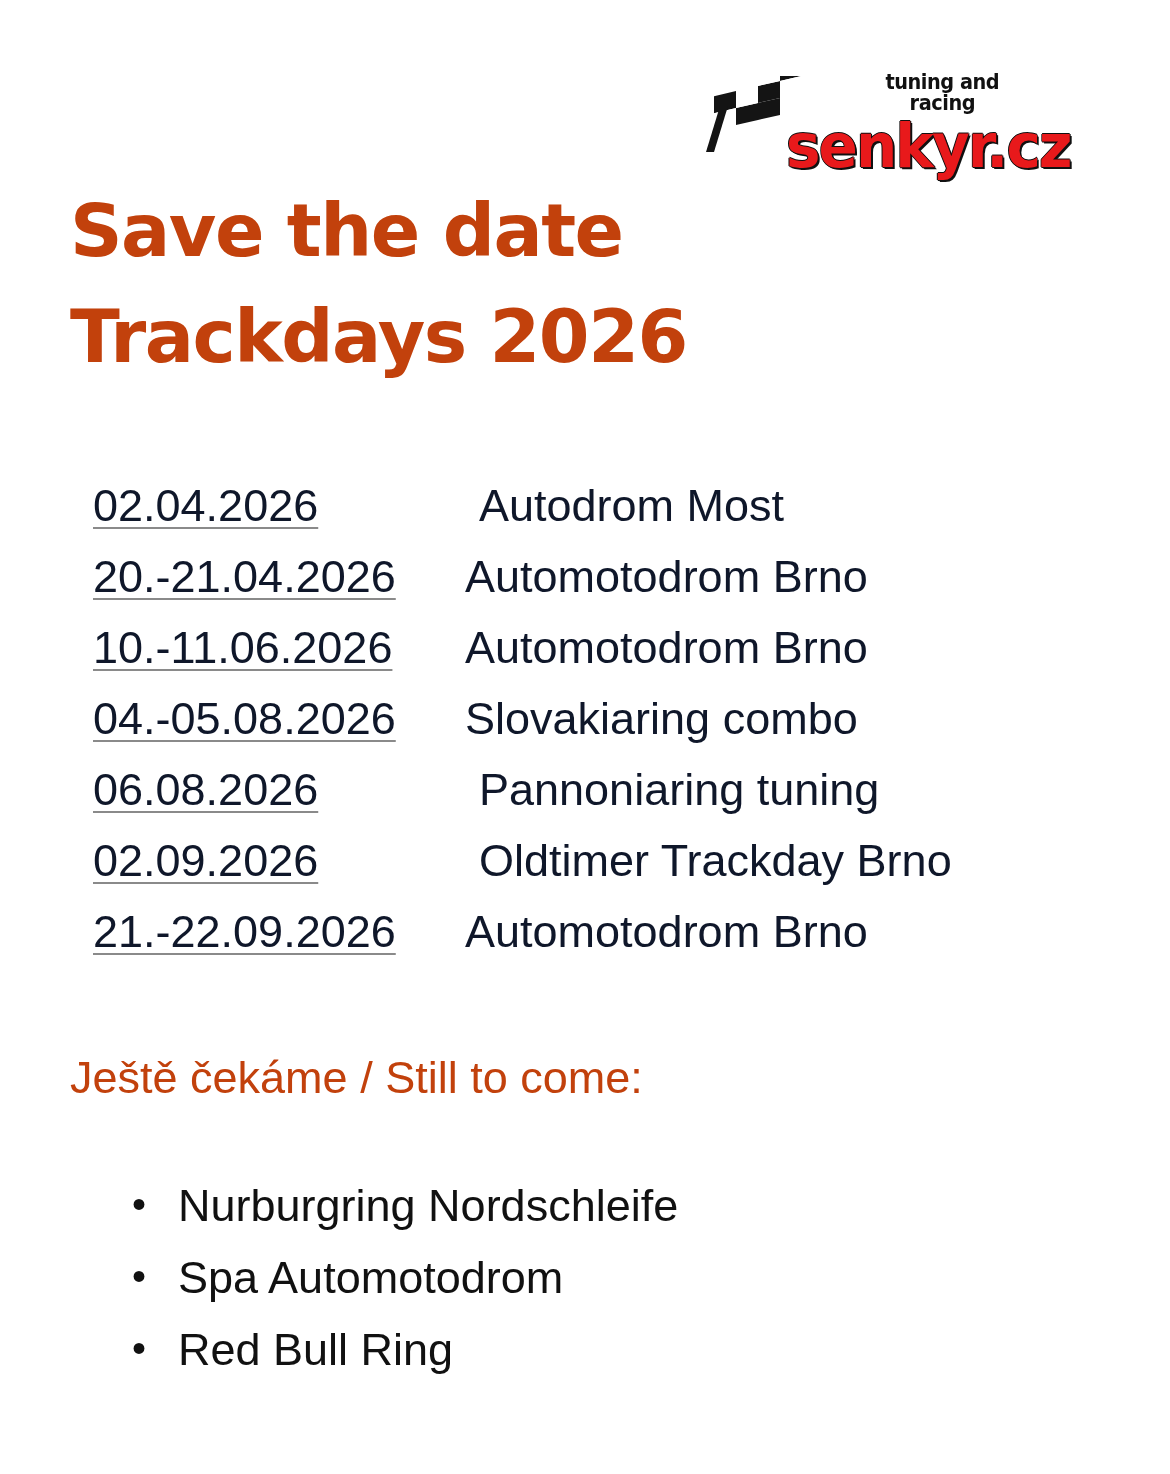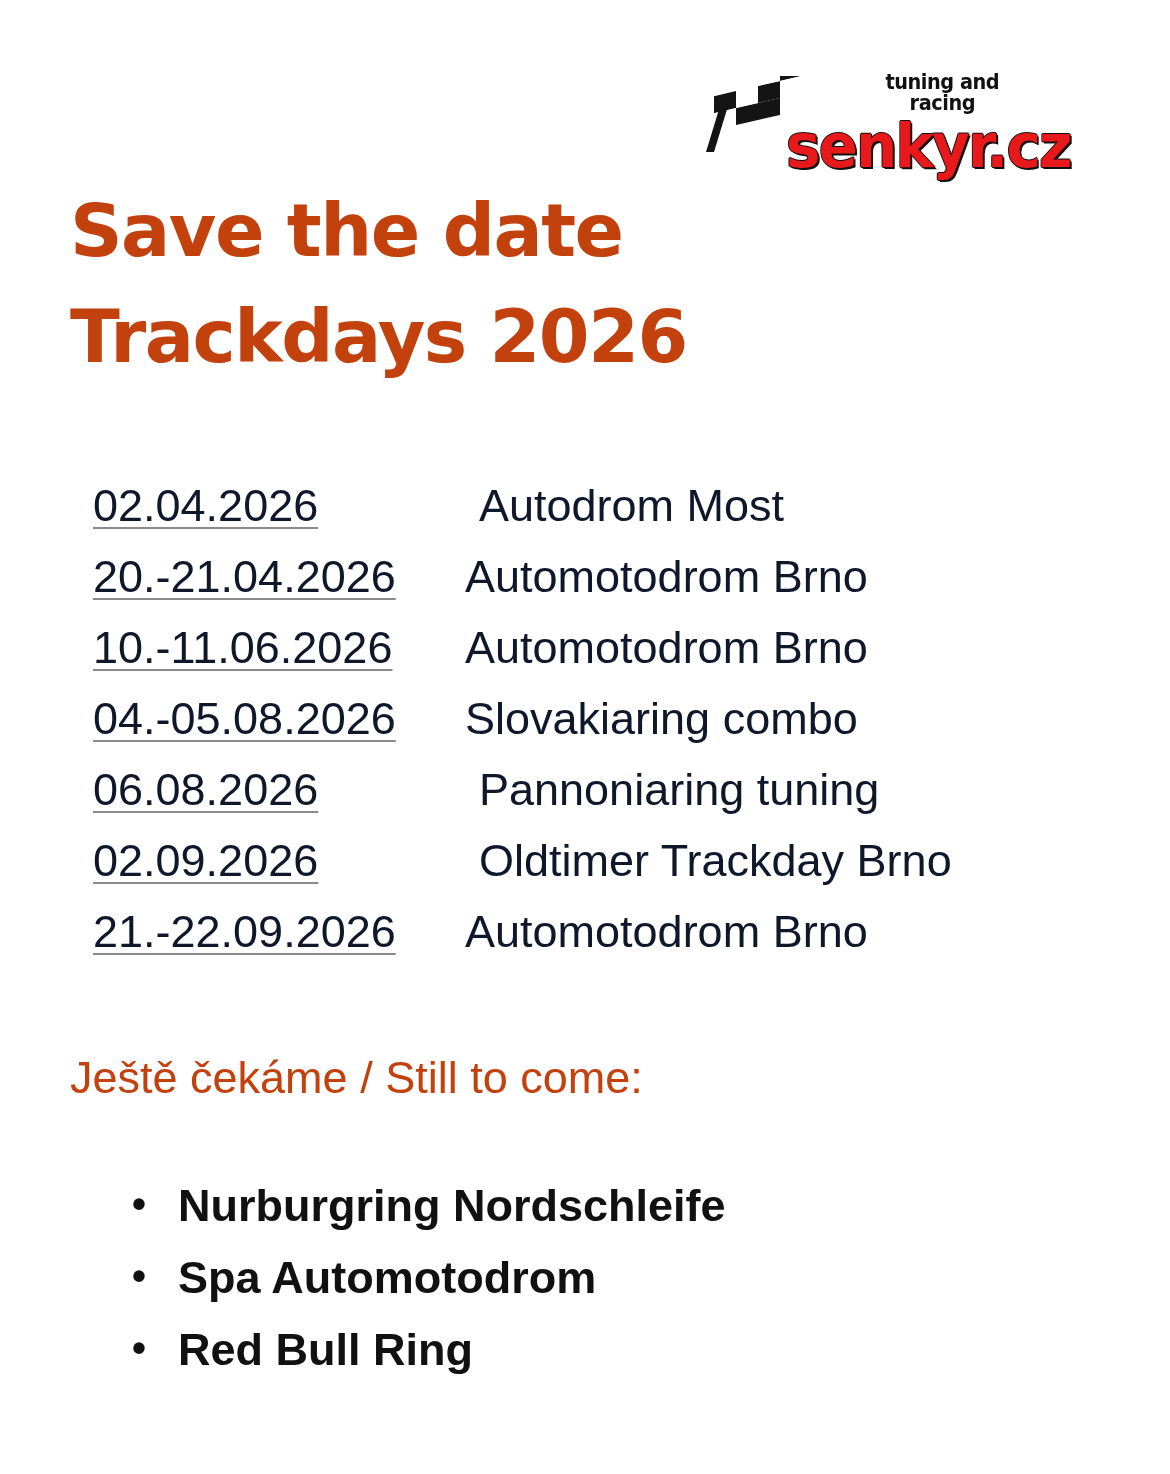--- a/index.html
+++ b/index.html
@@ -122,21 +122,20 @@
   .comelist {
     position: absolute;
     left: 118px;
     top: 1170px;
     margin: 0;
     padding: 0 0 0 60px;
     list-style: none;
     font-size: 45px;
     line-height: 72px;
     color: #111111;
-    font-weight: bold;
   }
   .comelist li {
     position: relative;
     white-space: nowrap;
   }
   .comelist li::before {
     content: "•";
     position: absolute;
     left: -46px;
     top: -2px;

